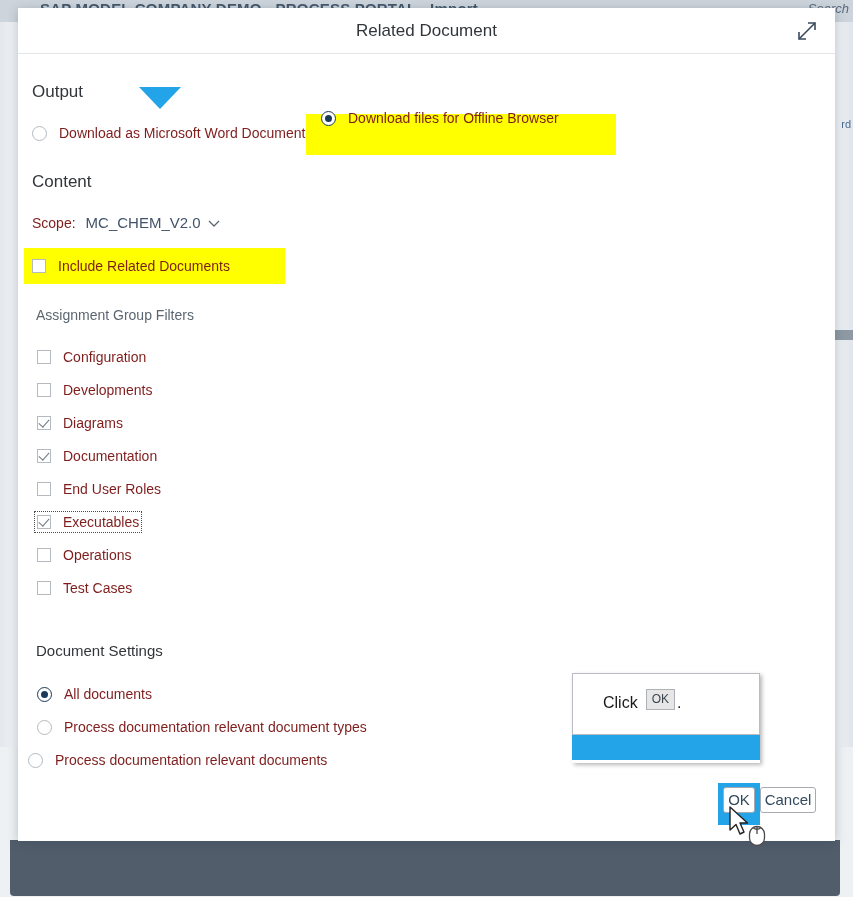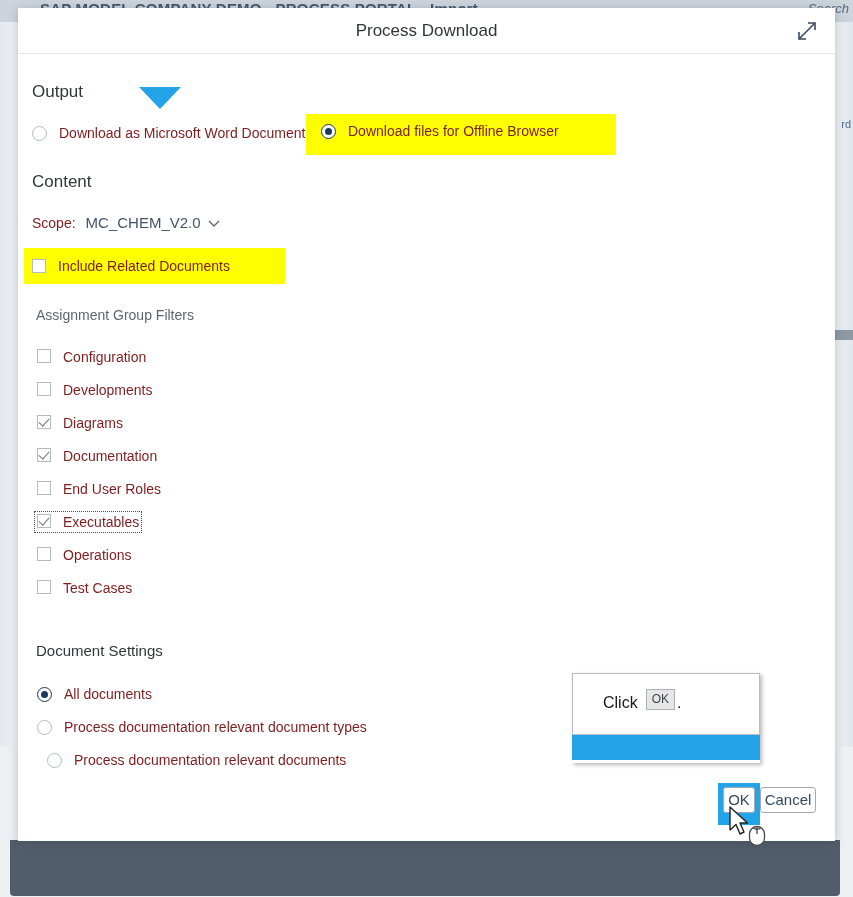--- a/index.html
+++ b/index.html
@@ -182,20 +182,21 @@
     margin-left: 12px;
     font-size: 14px;
     color: #7f1d1d;
   }
   .opt-row.focused .focusbox {
     outline: 1px dotted #4a4a4a;
     outline-offset: 2px;
   }
   .focusbox {
     display: flex;
+    align-items: center;
   }
 
   
   .hl {
     position: absolute;
     background: #ffff00;
   }
 
   
   #callout {
@@ -315,42 +316,42 @@
   <div class="bg-left-frag" style="top:670px">F</div>
 
   <div class="bg-right-frag" style="top:118px">rd</div>
 </div>
 
 <div id="footer-bar"></div>
 
 <div id="dialog">
 
   <div id="dialog-header">
-    <div id="dialog-title">Process Download</div>
+    <div id="dialog-title">Related Document</div>
     <div id="expand-icon">
       <svg viewBox="0 0 24 24" width="24" height="24" fill="none" stroke="#3a4a5c" stroke-width="1.6">
         <path d="M4 20 L20 4"></path>
         <path d="M13 4 H20 V11"></path>
         <path d="M11 20 H4 V13"></path>
       </svg>
     </div>
   </div>
 
   <div id="dialog-body">
 
     <div class="section-head" style="left:14px; top:28px;">Output</div>
 
     <div class="hl" style="left:288px; top:60px; width:310px; height:41px;"></div>
 
     <div class="opt-row" style="left:14px; top:71px;">
       <span class="radio"></span>
       <span class="opt-label">Download as Microsoft Word Document</span>
     </div>
 
-    <div class="opt-row" style="left:303px; top:69px;">
+    <div class="opt-row" style="left:303px; top:56px;">
       <span class="radio checked"></span>
       <span class="opt-label">Download files for Offline Browser</span>
     </div>
 
     <div class="section-head" style="left:14px; top:118px;">Content</div>
 
     <div class="opt-row" style="left:14px; top:160px;">
       <span class="opt-label" style="margin-left:0;">Scope:</span>
       <span class="opt-label" style="margin-left:10px; color:#42546a; font-size:15px;">MC_CHEM_V2.0</span>
       <span style="margin-left:6px; display:inline-flex;">
@@ -430,21 +431,21 @@
     <div class="opt-row" style="left:19px; top:632px;">
       <span class="radio checked"></span>
       <span class="opt-label">All documents</span>
     </div>
 
     <div class="opt-row" style="left:19px; top:665px;">
       <span class="radio"></span>
       <span class="opt-label">Process documentation relevant document types</span>
     </div>
 
-    <div class="opt-row" style="left:29px; top:698px;">
+    <div class="opt-row" style="left:10px; top:698px;">
       <span class="radio"></span>
       <span class="opt-label">Process documentation relevant documents</span>
     </div>
 
   </div>
 </div>
 
 <div id="callout">
   <div id="callout-body">
     <div id="callout-text">

